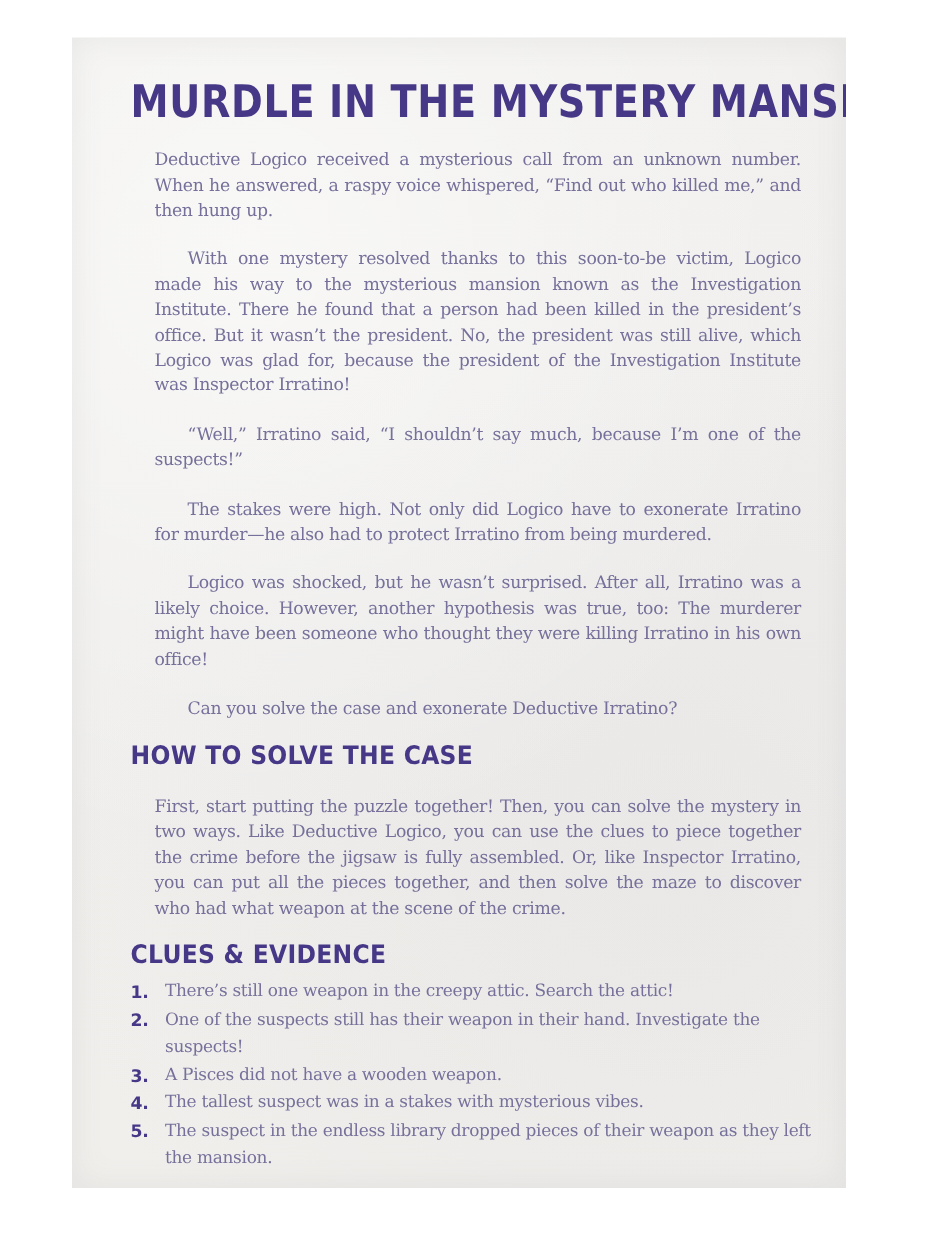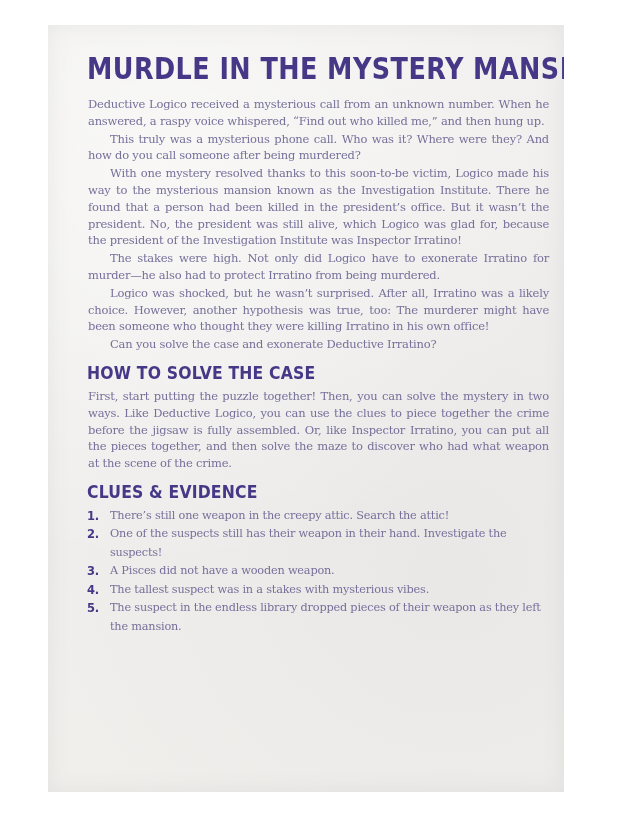--- a/index.html
+++ b/index.html
@@ -39,21 +39,21 @@
     font-weight: 800;
     font-size: 30px;
     line-height: 26px;
     letter-spacing: 0.5px;
     color: #463887;
     white-space: nowrap;
     transform: scaleX(0.85);
     transform-origin: left center;
   }
   .bodytext p {
-    margin: 1px;
+    margin: 16px;
     font-size: 11.5px;
     line-height: 16.8px;
     letter-spacing: -0.2px;
     text-align: justify;
     color: #76709a;
   }
   .bodytext p.indent { text-indent: 22px; }
   .section-heading {
     margin: 12px 0 6px 0;
     font-family: "DejaVu Sans", sans-serif;
@@ -88,22 +88,22 @@
 </head>
 <body>
 
 <div class="canvas">
   <div class="paper">
 
     <h1 class="page-title">MURDLE IN THE MYSTERY MANSION</h1>
 
     <div class="bodytext">
       <p>Deductive Logico received a mysterious call from an unknown number. When he answered, a raspy voice whispered, “Find out who killed me,” and then hung up.</p>
-      <p class="indent">This truly was a mysterious phone call. Who was it? Where were they? And how do you call someone after being murdered?</p>
       <p class="indent">With one mystery resolved thanks to this soon-to-be victim, Logico made his way to the mysterious mansion known as the Investigation Institute. There he found that a person had been killed in the president’s office. But it wasn’t the president. No, the president was still alive, which Logico was glad for, because the president of the Investigation Institute was Inspector Irratino!</p>
+      <p class="indent">“Well,” Irratino said, “I shouldn’t say much, because I’m one of the suspects!”</p>
       <p class="indent">The stakes were high. Not only did Logico have to exonerate Irratino for murder—he also had to protect Irratino from being murdered.</p>
       <p class="indent">Logico was shocked, but he wasn’t surprised. After all, Irratino was a likely choice. However, another hypothesis was true, too: The murderer might have been someone who thought they were killing Irratino in his own office!</p>
       <p class="indent">Can you solve the case and exonerate Deductive Irratino?</p>
     </div>
 
     <h2 class="section-heading">HOW TO SOLVE THE CASE</h2>
 
     <div class="bodytext">
       <p>First, start putting the puzzle together! Then, you can solve the mystery in two ways. Like Deductive Logico, you can use the clues to piece together the crime before the jigsaw is fully assembled. Or, like Inspector Irratino, you can put all the pieces together, and then solve the maze to discover who had what weapon at the scene of the crime.</p>
     </div>

